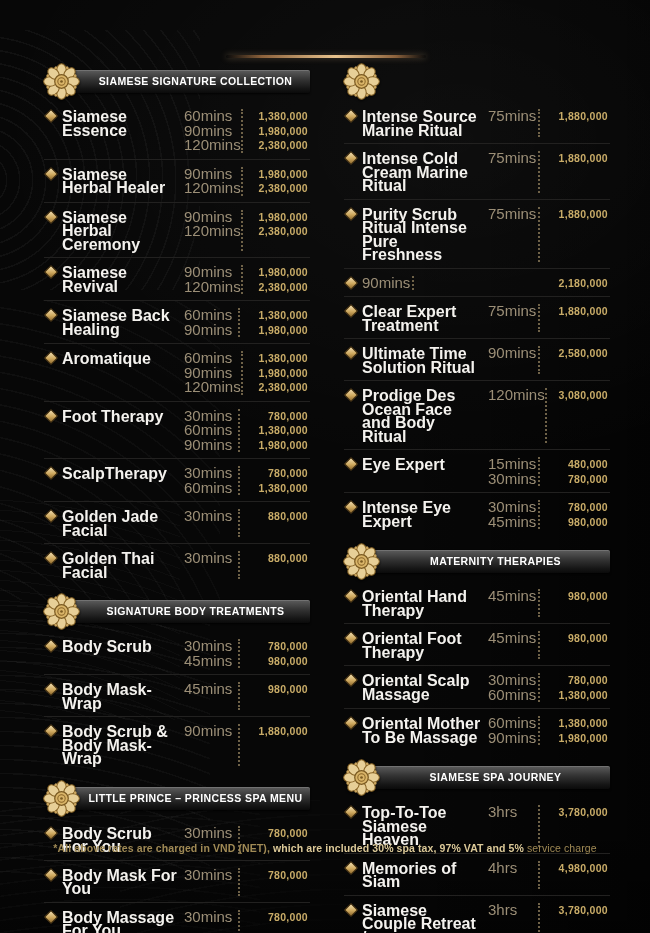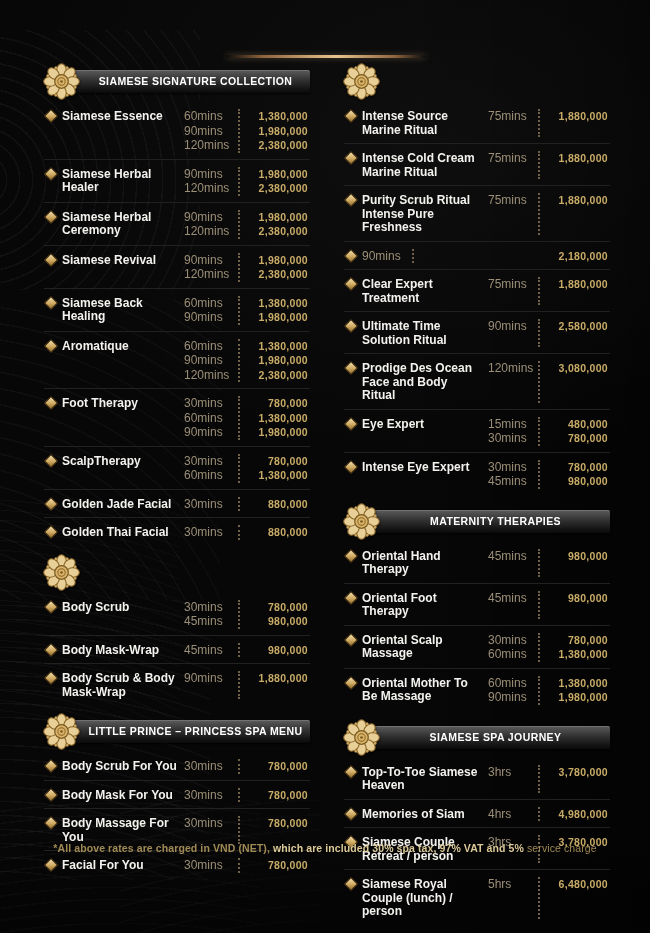--- a/index.html
+++ b/index.html
@@ -54,23 +54,23 @@
   .flower svg{width:100%;height:100%;filter:drop-shadow(0 1px 1px rgba(0,0,0,.8));}
   .rows{display:flex;flex-direction:column;}
   .row{display:flex;align-items:stretch;padding:7px 0 6px;border-bottom:1px solid #222120;}
   .rows .row:last-child{border-bottom:none;}
   .cell-bullet{flex:0 0 18px;padding-top:2px;}
   .diamond{
     display:block;width:8px;height:8px;margin-left:2px;transform:rotate(45deg);
     background:linear-gradient(135deg,#f0ddb0 0%,#cfa95f 55%,#8f6a2e 100%);
     border:1px solid #5e451c;border-radius:1px;
   }
-  .cell-name{flex:0 0 122px;color:#f4f2ee;font-weight:bold;font-size:12px;line-height:13.5px;padding-right:6px;box-sizing:border-box;padding-top:1px;}
+  .cell-name{flex:0 0 122px;color:#f4f2ee;font-weight:bold;font-size:16px;line-height:13.5px;padding-right:6px;box-sizing:border-box;padding-top:1px;}
   .col-right .cell-name{flex-basis:126px;}
-  .cell-mins{flex:0 0 54px;color:#9c8f77;font-size:12px;}
+  .cell-mins{flex:0 0 54px;color:#9c8f77;font-size:15px;}
   .col-right .cell-mins{flex-basis:50px;}
   .cell-mins div{line-height:14.5px;}
   .cell-price{
     flex:1;text-align:right;color:#c9ac68;font-weight:bold;font-size:10.5px;letter-spacing:.3px;
     border-left:2px dotted #6f6248;padding-right:2px;
   }
   .cell-price div{line-height:14.5px;}
   .footnote{
     position:absolute;left:0;right:0;top:842px;text-align:center;z-index:2;
     font-size:10.5px;letter-spacing:.1px;
@@ -272,20 +272,21 @@
                 <circle cx="20" cy="5.5" r="1.4" fill="#caa45c" transform="rotate(112.5 20 20)"></circle>
                 <circle cx="20" cy="5.5" r="1.4" fill="#caa45c" transform="rotate(157.5 20 20)"></circle>
                 <circle cx="20" cy="5.5" r="1.4" fill="#caa45c" transform="rotate(202.5 20 20)"></circle>
                 <circle cx="20" cy="5.5" r="1.4" fill="#caa45c" transform="rotate(247.5 20 20)"></circle>
                 <circle cx="20" cy="5.5" r="1.4" fill="#caa45c" transform="rotate(292.5 20 20)"></circle>
                 <circle cx="20" cy="5.5" r="1.4" fill="#caa45c" transform="rotate(337.5 20 20)"></circle>
                 <circle cx="20" cy="20" r="6.6" fill="#d9b468" stroke="#7a5a22" stroke-width="1.2"></circle>
                 <circle cx="20" cy="20" r="3.6" fill="none" stroke="#8a6628" stroke-width="1"></circle>
                 <circle cx="20" cy="20" r="1.3" fill="#7a5a22"></circle>
               </svg></span>
+            <div class="sec-bar">SIGNATURE BODY TREATMENTS</div>
           </div>
           <div class="rows">
             <div class="row">
               <span class="cell-bullet">
                 <span class="diamond"></span>
               </span>
               <div class="cell-name">Body Scrub</div>
               <div class="cell-mins">
                 <div>30mins</div>
                 <div>45mins</div>

